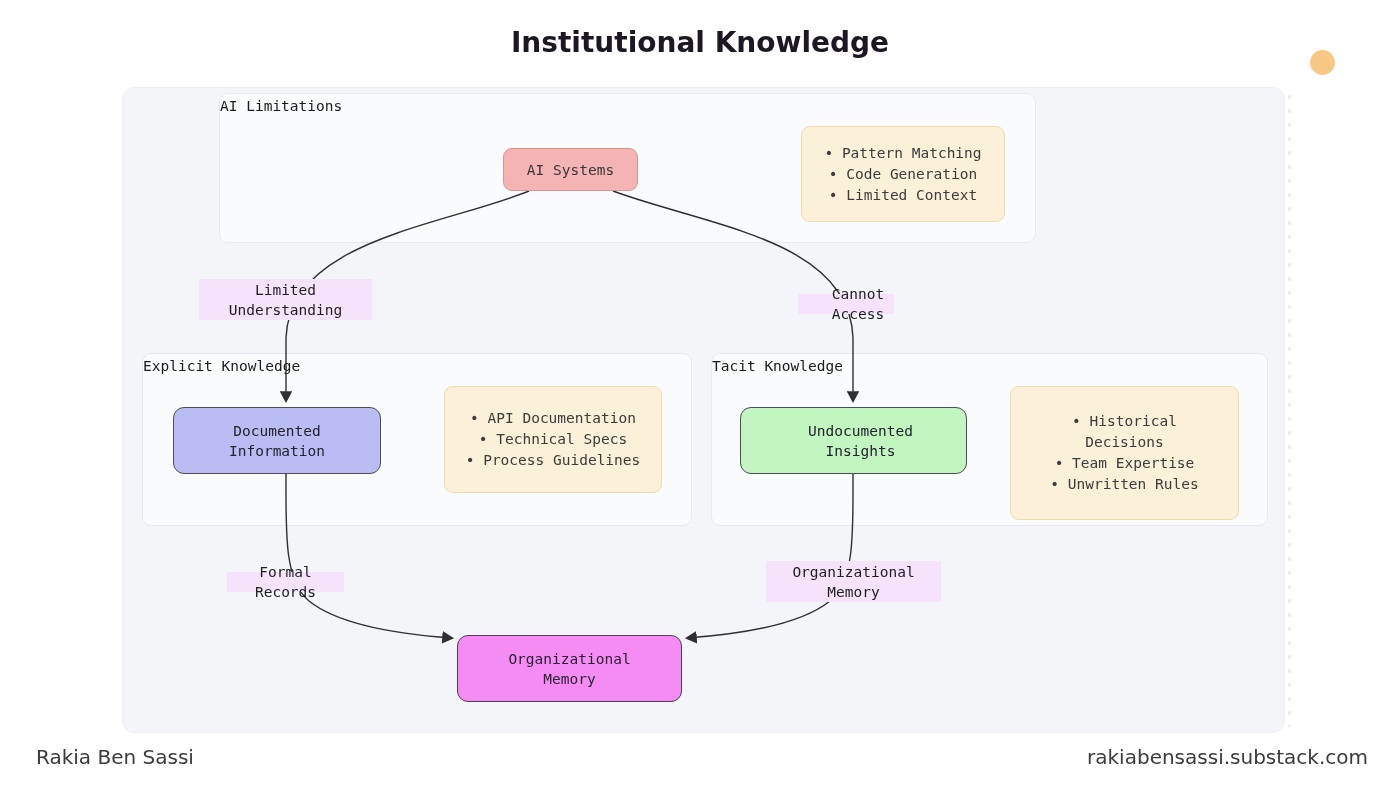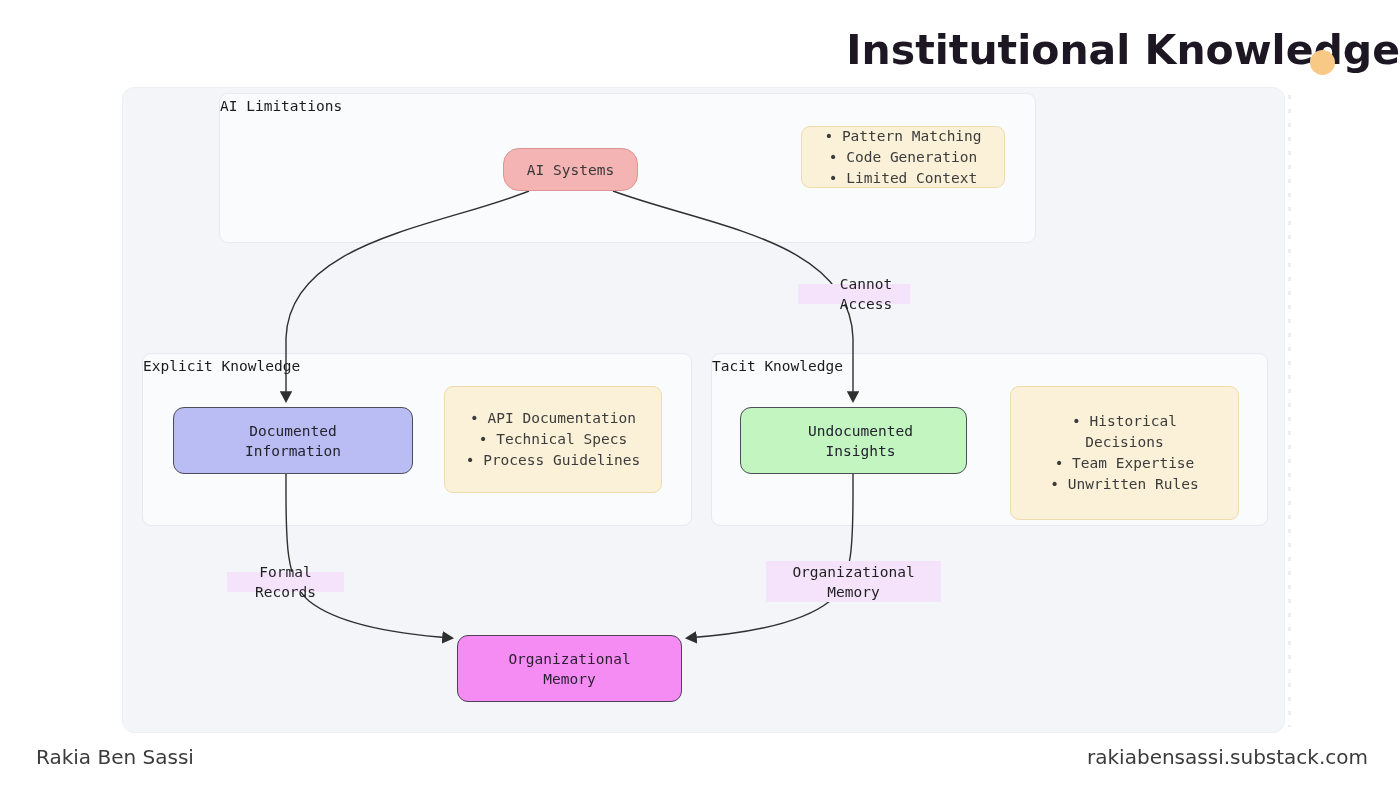--- a/index.html
+++ b/index.html
@@ -1,21 +1,21 @@
 <!DOCTYPE html>
 <html><head>
 <meta charset="utf-8">
 <style>
   * { margin:0; padding:0; box-sizing:border-box; }
   html,body { width:1400px; height:788px; background:#ffffff; overflow:hidden;
               font-family:"DejaVu Sans", sans-serif; }
   .page { position:relative; width:1400px; height:788px; background:#ffffff; }
 
-  .title { position:absolute; top:26px; left:0; width:1400px; text-align:right;
-           font-family:"DejaVu Sans", sans-serif; font-weight:800; font-size:41px;
+  .title { position:absolute; top:26px; left:0; width:1400px; text-align:center;
+           font-family:"DejaVu Sans", sans-serif; font-weight:800; font-size:28px;
            letter-spacing:0px; color:#1c1722; }
 
   .brand-dot { position:absolute; left:1310px; top:50px; width:25px; height:25px;
                border-radius:50%; }
 
   .panel { position:absolute; left:122px; top:87px; width:1163px; height:646px;
            background:#f3f5f9; border-radius:12px; border:1px solid #eef0f5; }
 
   .edge-dashes { position:absolute; left:1288px; top:95px; width:3px; height:632px;
                  background:repeating-linear-gradient(to bottom,#e9e9f1 0 4px, transparent 4px 14px);
@@ -30,43 +30,43 @@
   .g-tacit    { left:588px; top:265px; width:557px; height:173px; }
 
   svg.edges { position:absolute; left:0; top:0; width:1163px; height:646px;
               z-index:2; pointer-events:none; }
 
   .node { position:absolute; z-index:3; display:flex; align-items:center; justify-content:center;
           text-align:center; font-family:"DejaVu Sans Mono", monospace; font-size:14.5px;
           line-height:20px; color:#23232e; border-radius:9px; }
   .n-ai-systems   { left:380px; top:60px;  width:135px; height:43px;
                     border:1.5px solid #dd9494; color:#383838; }
-  .n-documented   { left:50px;  top:319px; width:240px; height:67px;
+  .n-documented   { left:50px;  top:319px; width:208px; height:67px;
                     border:1.7px solid #4d4d57; border-radius:11px; }
   .n-undocumented { left:617px; top:319px; width:227px; height:67px;
                     border:1.7px solid #4d4d57; border-radius:11px;padding-left:14px; }
   .n-org-memory   { left:334px; top:547px; width:225px; height:67px;
                     border:1.7px solid #4f3f57; border-radius:11px; color:#2d2035; }
   .node .wrap140 { max-width:140px; }
   .node .wrap150 { max-width:150px; }
 
   .note { position:absolute; z-index:3; background:#fbf1d8; border:1px solid #eedcae;
           border-radius:9px; display:flex; flex-direction:column; align-items:center;
           justify-content:center; font-family:"DejaVu Sans Mono", monospace;
           font-size:14.5px; line-height:21px; color:#3c3c3c; text-align:center; }
-  .l-ai       { left:678px; top:38px;  width:204px; height:62px; }
+  .l-ai       { left:678px; top:38px;  width:204px; height:96px; }
   .l-explicit { left:321px; top:298px; width:218px; height:107px; }
   .l-tacit    { left:887px; top:298px; width:229px; height:134px; }
   .l-tacit .list-box { max-width:160px; }
 
   .edge-label { position:absolute; z-index:3; background:#f4e3fa; color:#1f1f1f;
                 font-family:"DejaVu Sans Mono", monospace; font-size:14.5px; line-height:20px;
                 display:flex; align-items:center; justify-content:center; text-align:center; }
   .el-limited { left:76px;  top:191px; width:173px; height:41px; }
-  .el-cannot  { left:675px; top:196px; width:112px; height:20px;padding-left:24px; }
+  .el-cannot  { left:675px; top:206px; width:96px; height:20px;padding-left:24px; }
   .el-formal  { left:104px; top:484px; width:117px; height:20px; }
   .el-orgmem  { left:643px; top:473px; width:175px; height:41px; }
 
   .footer-author { position:absolute; left:36px; top:745px; font-size:20px; color:#3b3b3b; }
   .footer-site   { position:absolute; right:32px; top:745px; font-size:20px; color:#3b3b3b; }
 </style>
 </head>
 <body>
 
 <div class="page">
@@ -92,21 +92,21 @@
         <marker id="arrow" markerWidth="9" markerHeight="9" refX="7" refY="4.5" orient="auto">
           <path d="M0,0 L8.5,4.5 L0,9 z" fill="#2f2f2f"></path>
         </marker>
       </defs>
       <path d="M406,103 C320,138 166,152 163,250 L163,313" fill="none" stroke="#2f2f2f" stroke-width="1.4" marker-end="url(#arrow)"></path>
       <path d="M490,103 C585,138 727,152 730,250 L730,313" fill="none" stroke="#2f2f2f" stroke-width="1.4" marker-end="url(#arrow)"></path>
       <path d="M163,386 C163,445 161,492 186,513 C216,537 272,546 329,550" fill="none" stroke="#2f2f2f" stroke-width="1.4" marker-end="url(#arrow)"></path>
       <path d="M730,386 C730,445 732,492 707,513 C677,537 621,546 564,550" fill="none" stroke="#2f2f2f" stroke-width="1.4" marker-end="url(#arrow)"></path>
     </svg>
 
-    <div class="node n-ai-systems" style="background: rgb(245, 180, 180); border-radius: 16px;">
+    <div class="node n-ai-systems" style="background: rgb(245, 180, 180);">
       <span>AI Systems</span>
     </div>
 
     <div class="node n-documented" style="background: rgb(186, 189, 243);">
       <span class="wrap140">Documented Information</span>
     </div>
 
     <div class="node n-undocumented" style="background: rgb(194, 245, 192);">
       <span class="wrap140">Undocumented Insights</span>
     </div>
@@ -130,20 +130,23 @@
         </div>
     </div>
     <div class="note l-tacit">
       <div class="list-box">
           <div>• Historical Decisions</div>
           <div>• Team Expertise</div>
           <div>• Unwritten Rules</div>
         </div>
     </div>
 
+    <div class="edge-label el-limited">
+      <span>Limited Understanding</span>
+    </div>
     <div class="edge-label el-cannot">
       <span>Cannot Access</span>
     </div>
     <div class="edge-label el-formal">
       <span>Formal Records</span>
     </div>
     <div class="edge-label el-orgmem">
       <span>Organizational Memory</span>
     </div>
 

